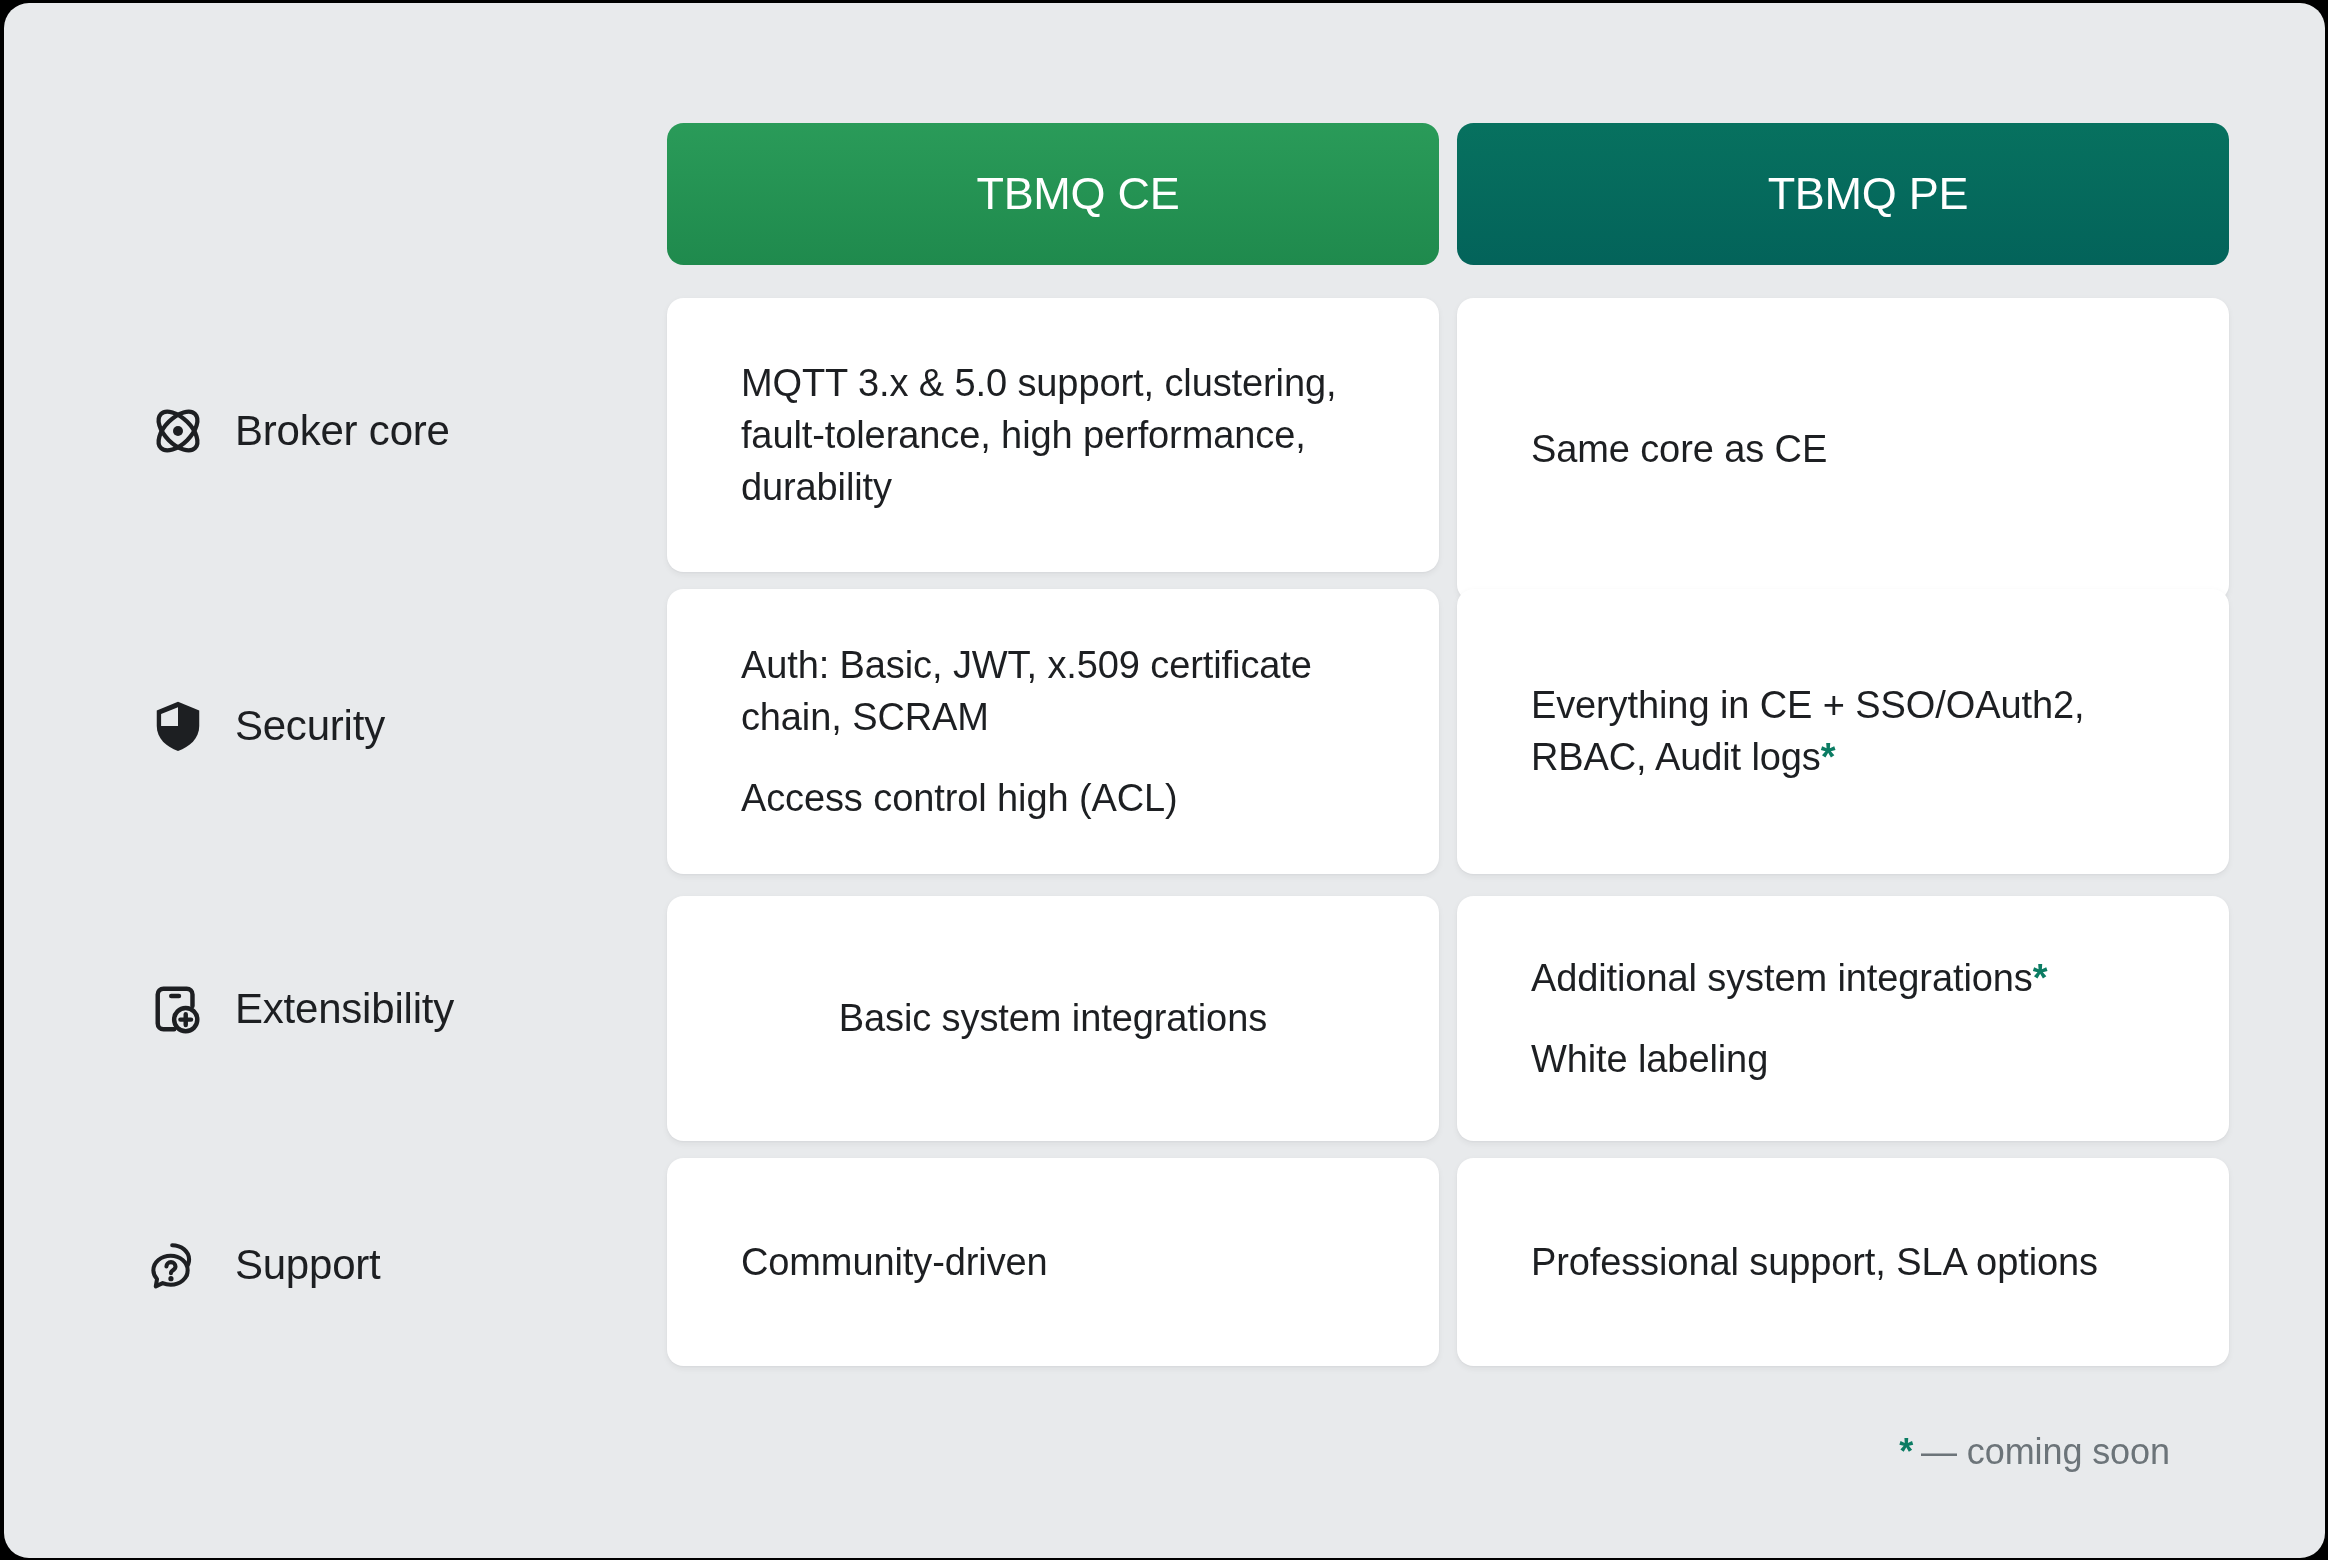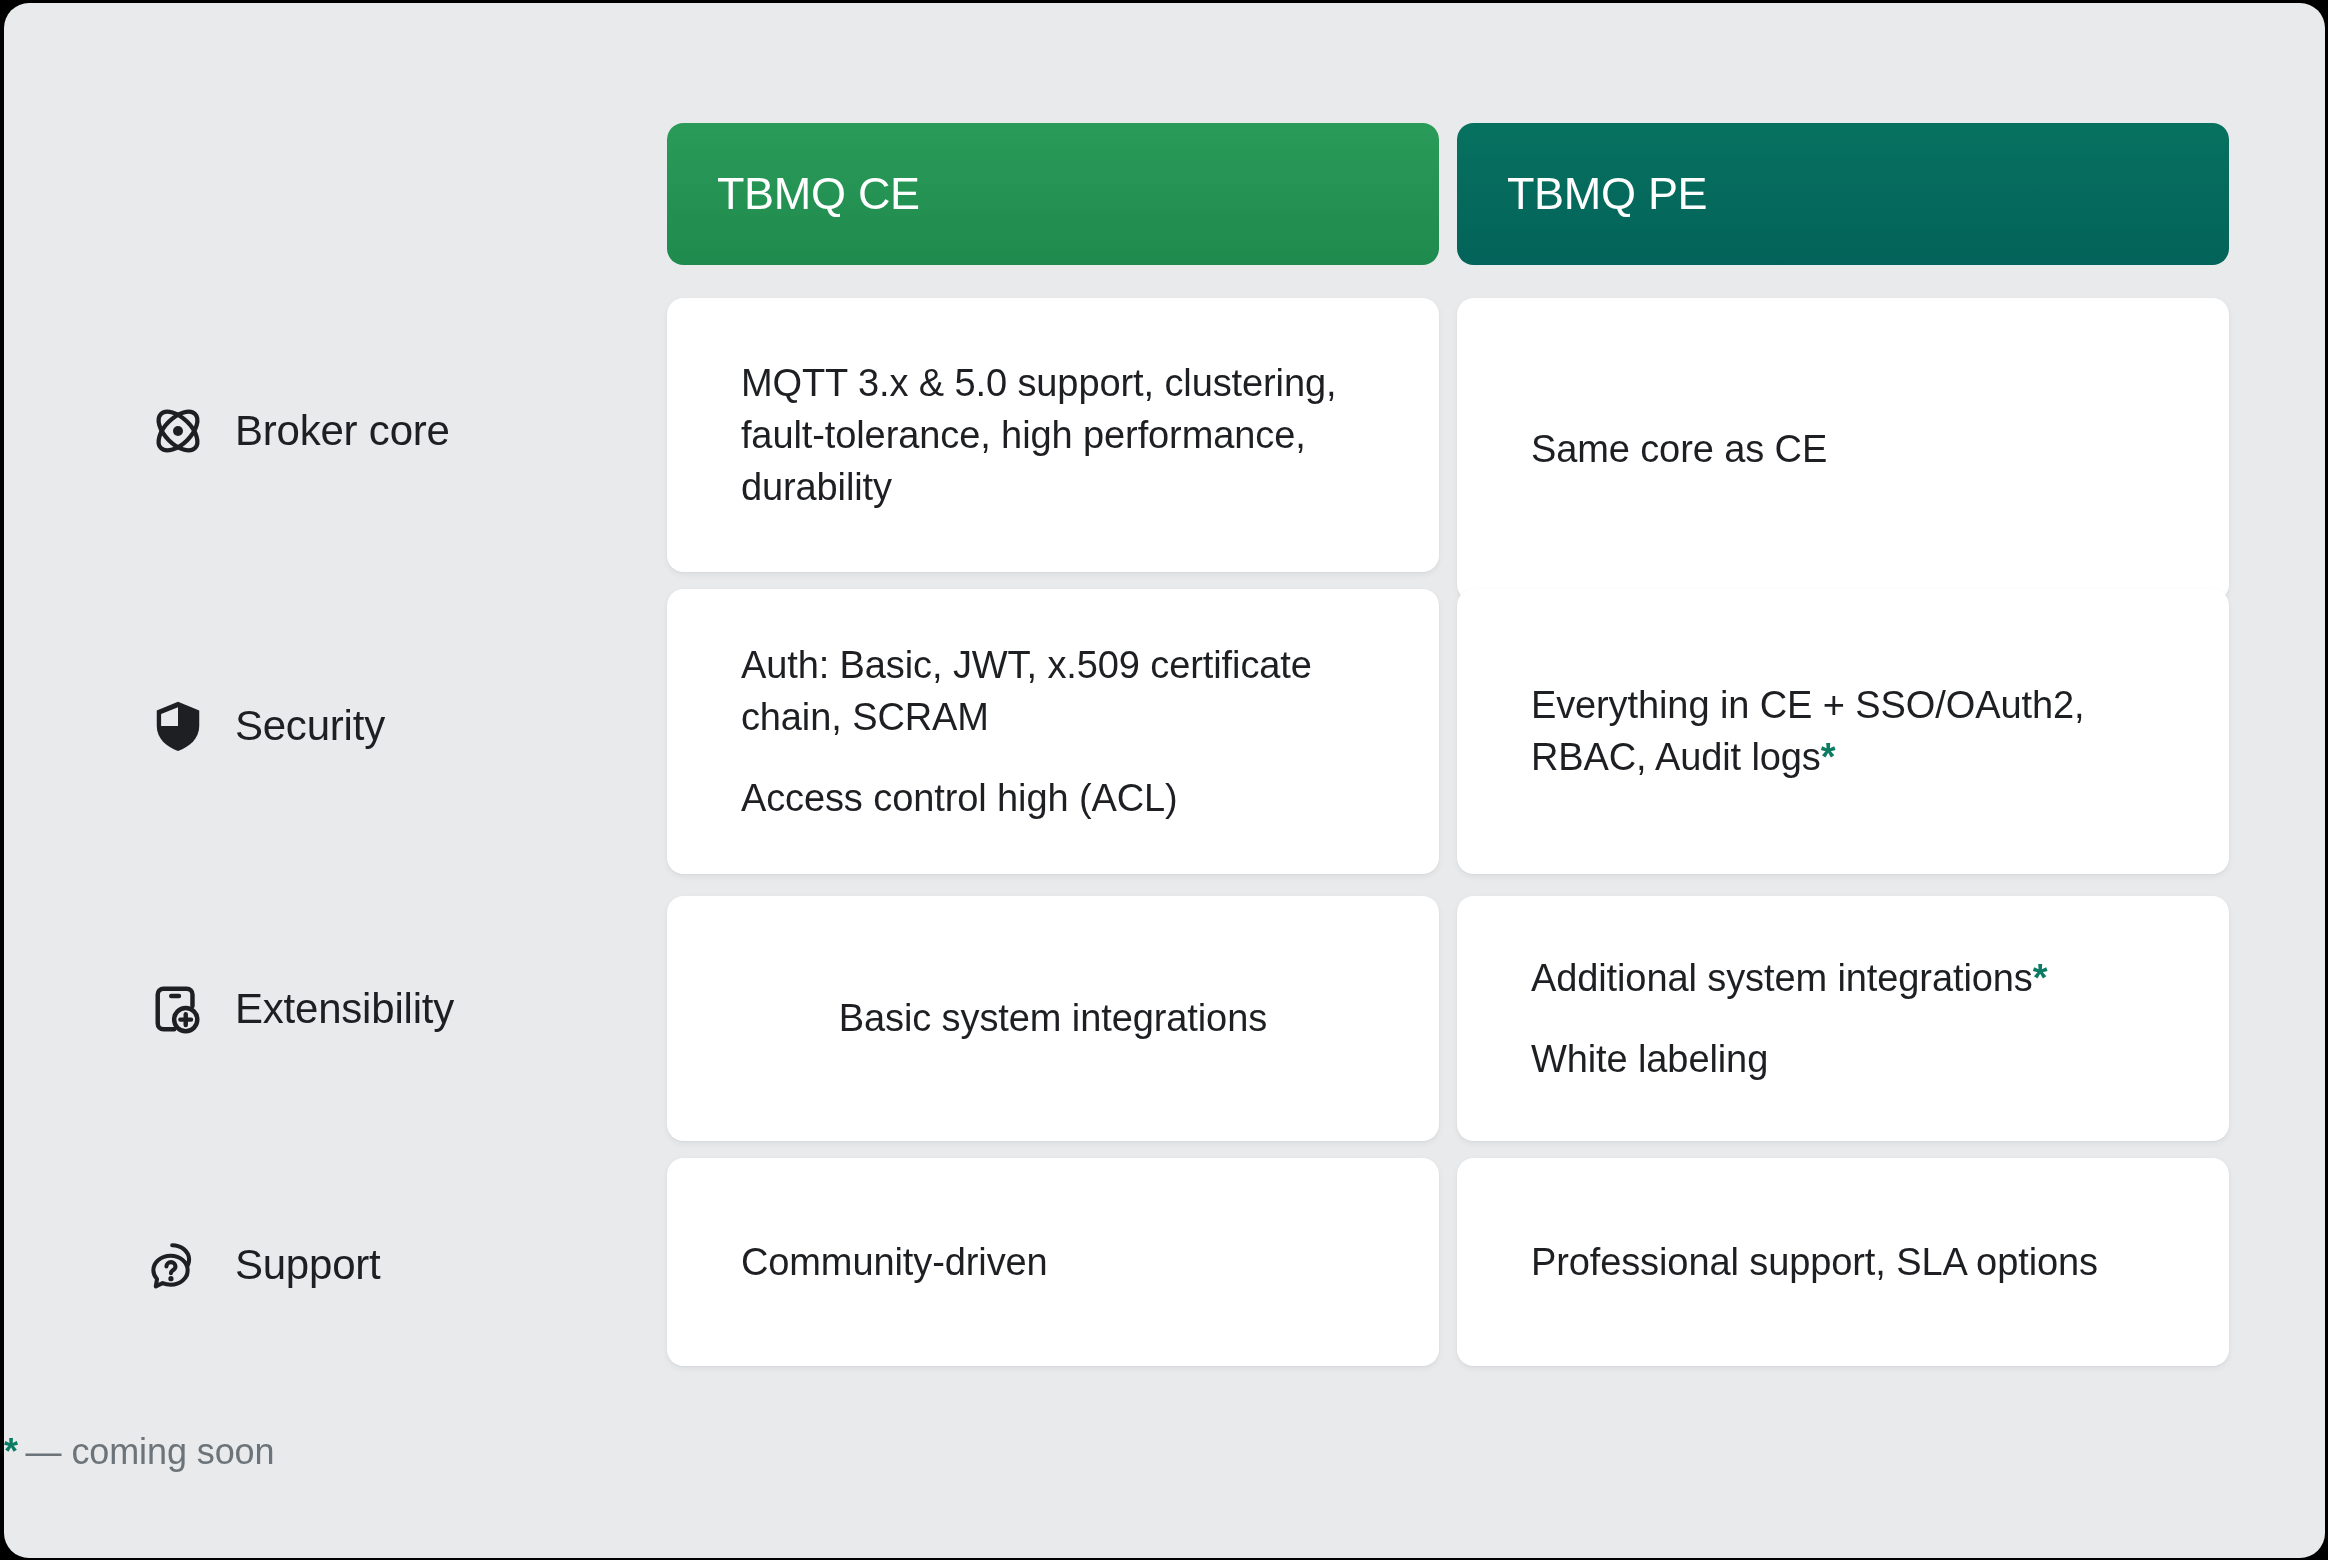--- a/index.html
+++ b/index.html
@@ -83,20 +83,21 @@
     height: 142px;
     border-radius: 16.5px;
     box-sizing: border-box;
     display: flex;
     align-items: center;
     padding-left: 50px;
     color: #ffffff;
     font-size: 45px;
     font-weight: 500;
     letter-spacing: -0.3px;
+    justify-content: center;
   }
   .col-head.ce {
     background: linear-gradient(180deg, #2a9b59 0%, #1f8a4d 100%);
   }
   .col-head.pe {
     background: linear-gradient(180deg, #07715f 0%, #03635a 100%);
   }
 
   .cell {
     position: absolute;
@@ -124,21 +125,21 @@
     color: #0b7c63;
     font-weight: 700;
   }
 
   
   .footnote {
     position: absolute;
     left: 0;
     width: 2166px;
     top: 1428px;
-    text-align: left;
+    text-align: right;
     font-size: 36px;
     color: #6c7479;
     letter-spacing: -0.1px;
   }
   .footnote .star { margin-right: 7.8px; font-size: 36px; }
 </style>
 </head>
 <body>
 
 <div class="page">

